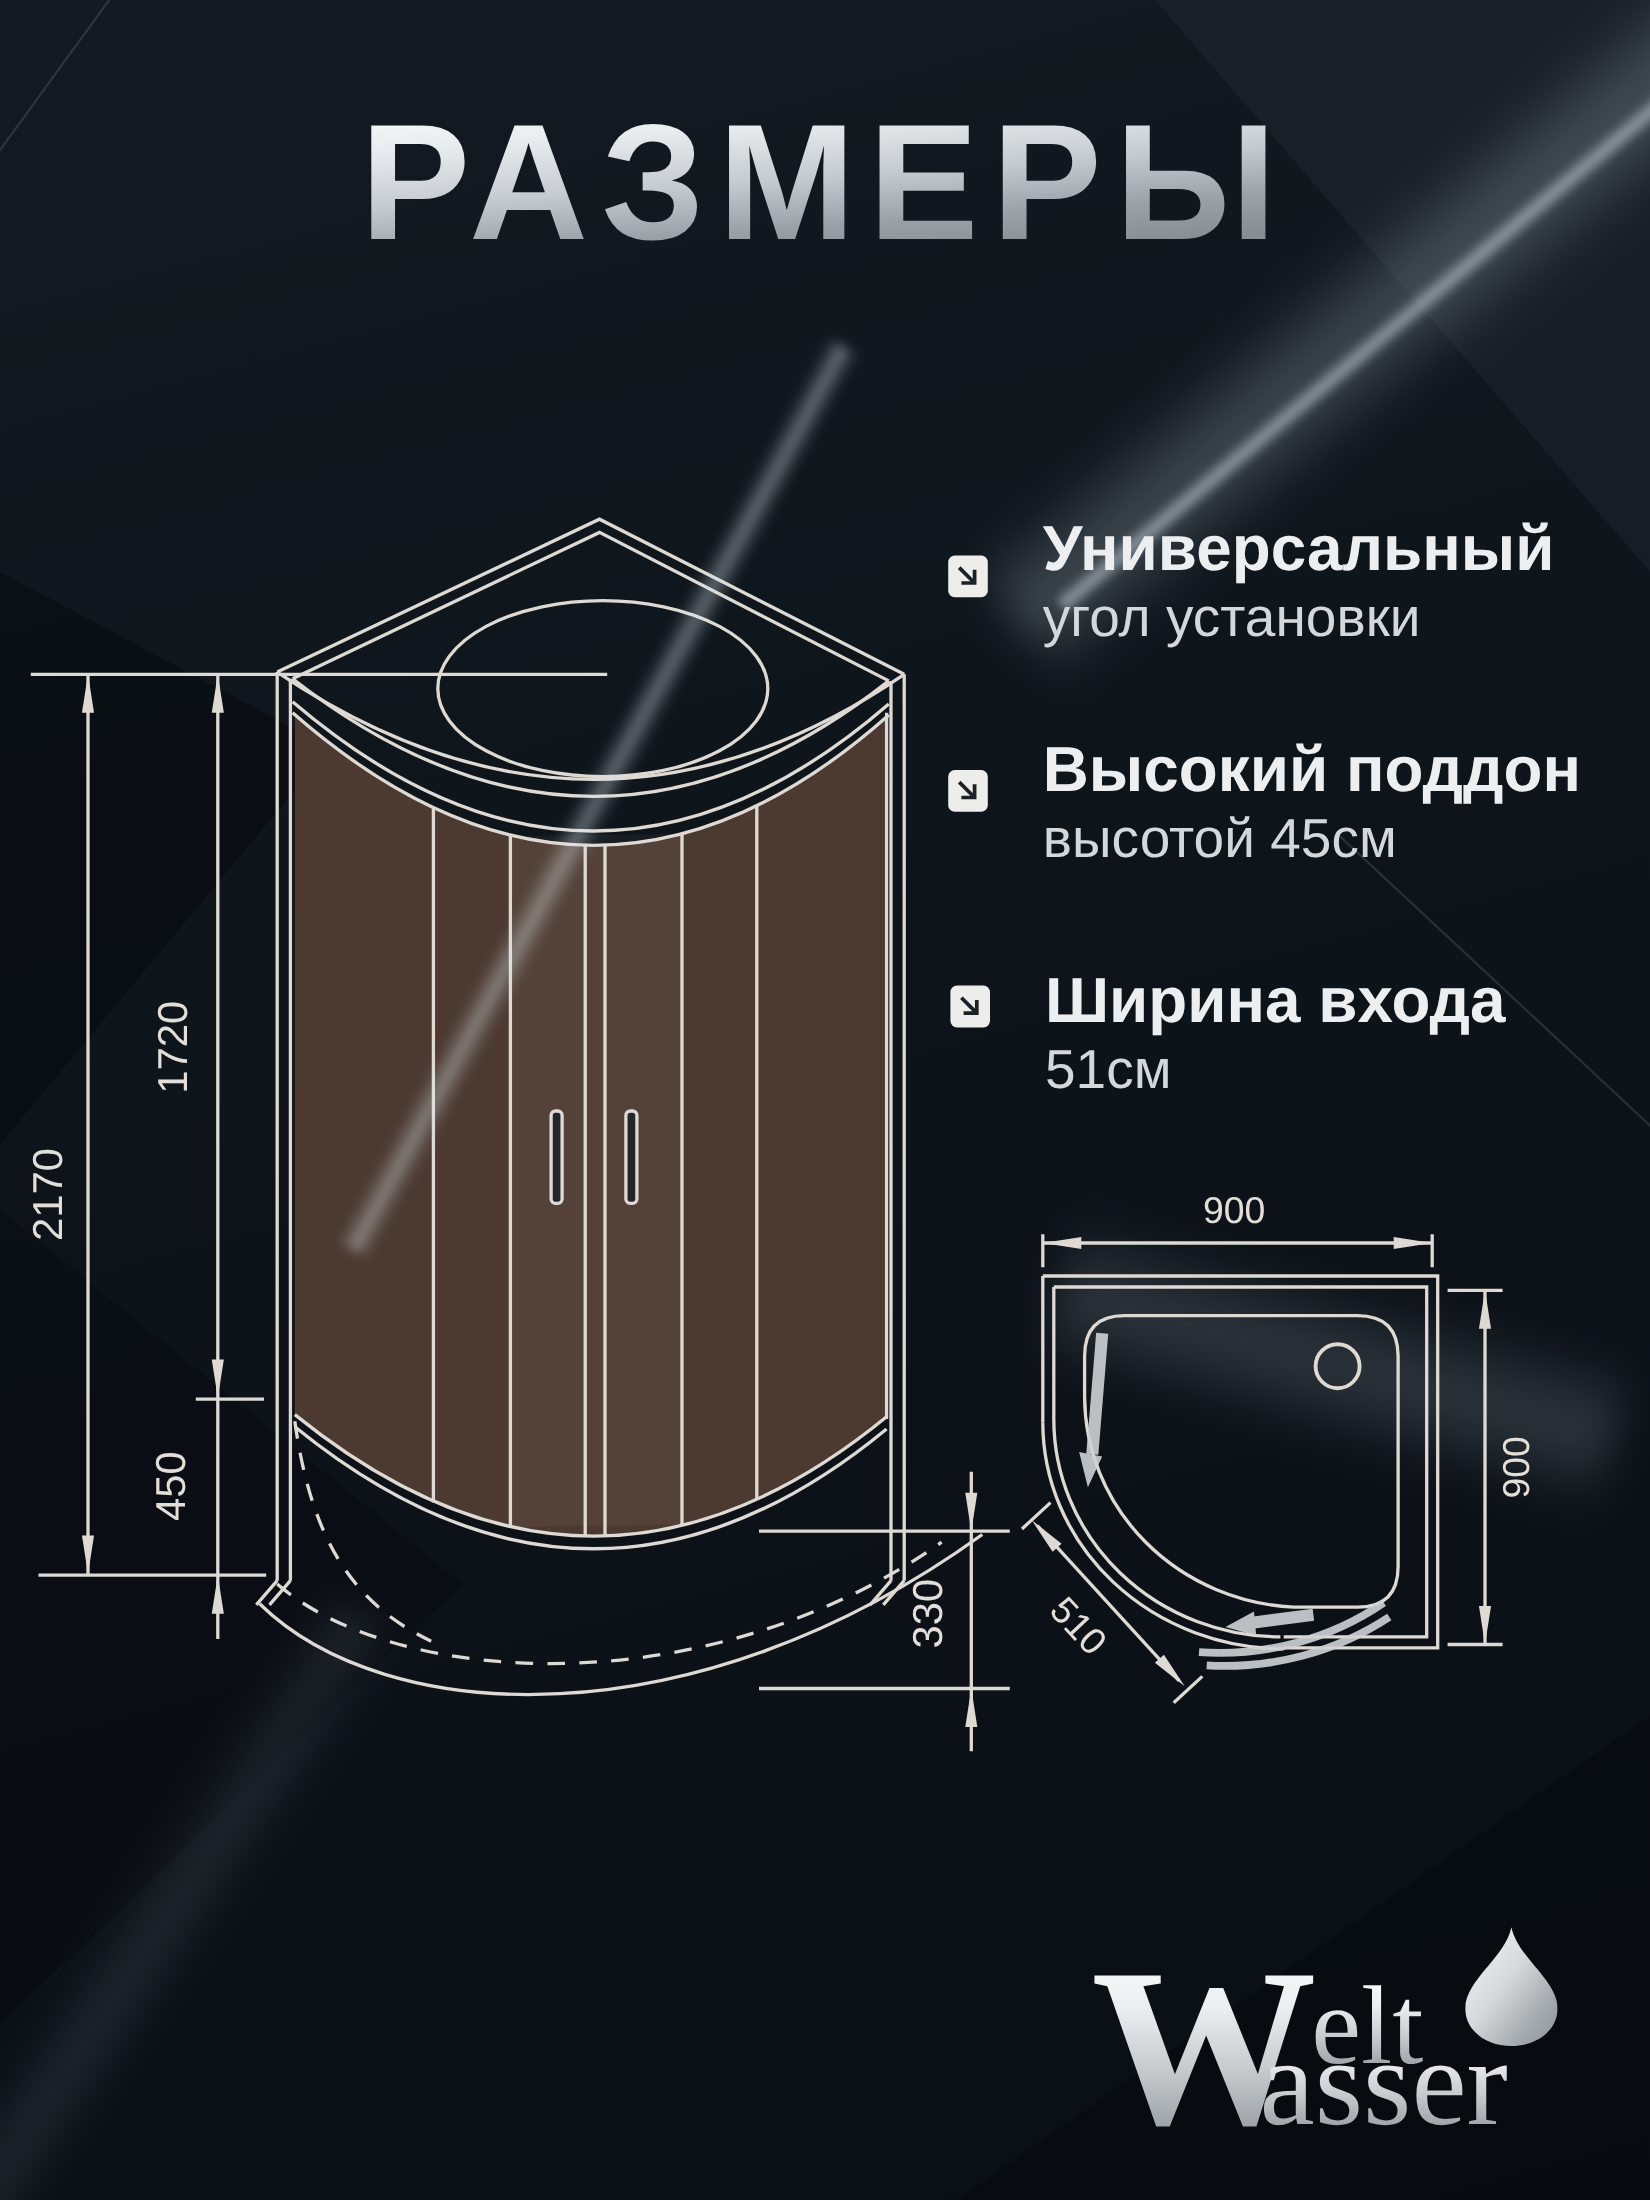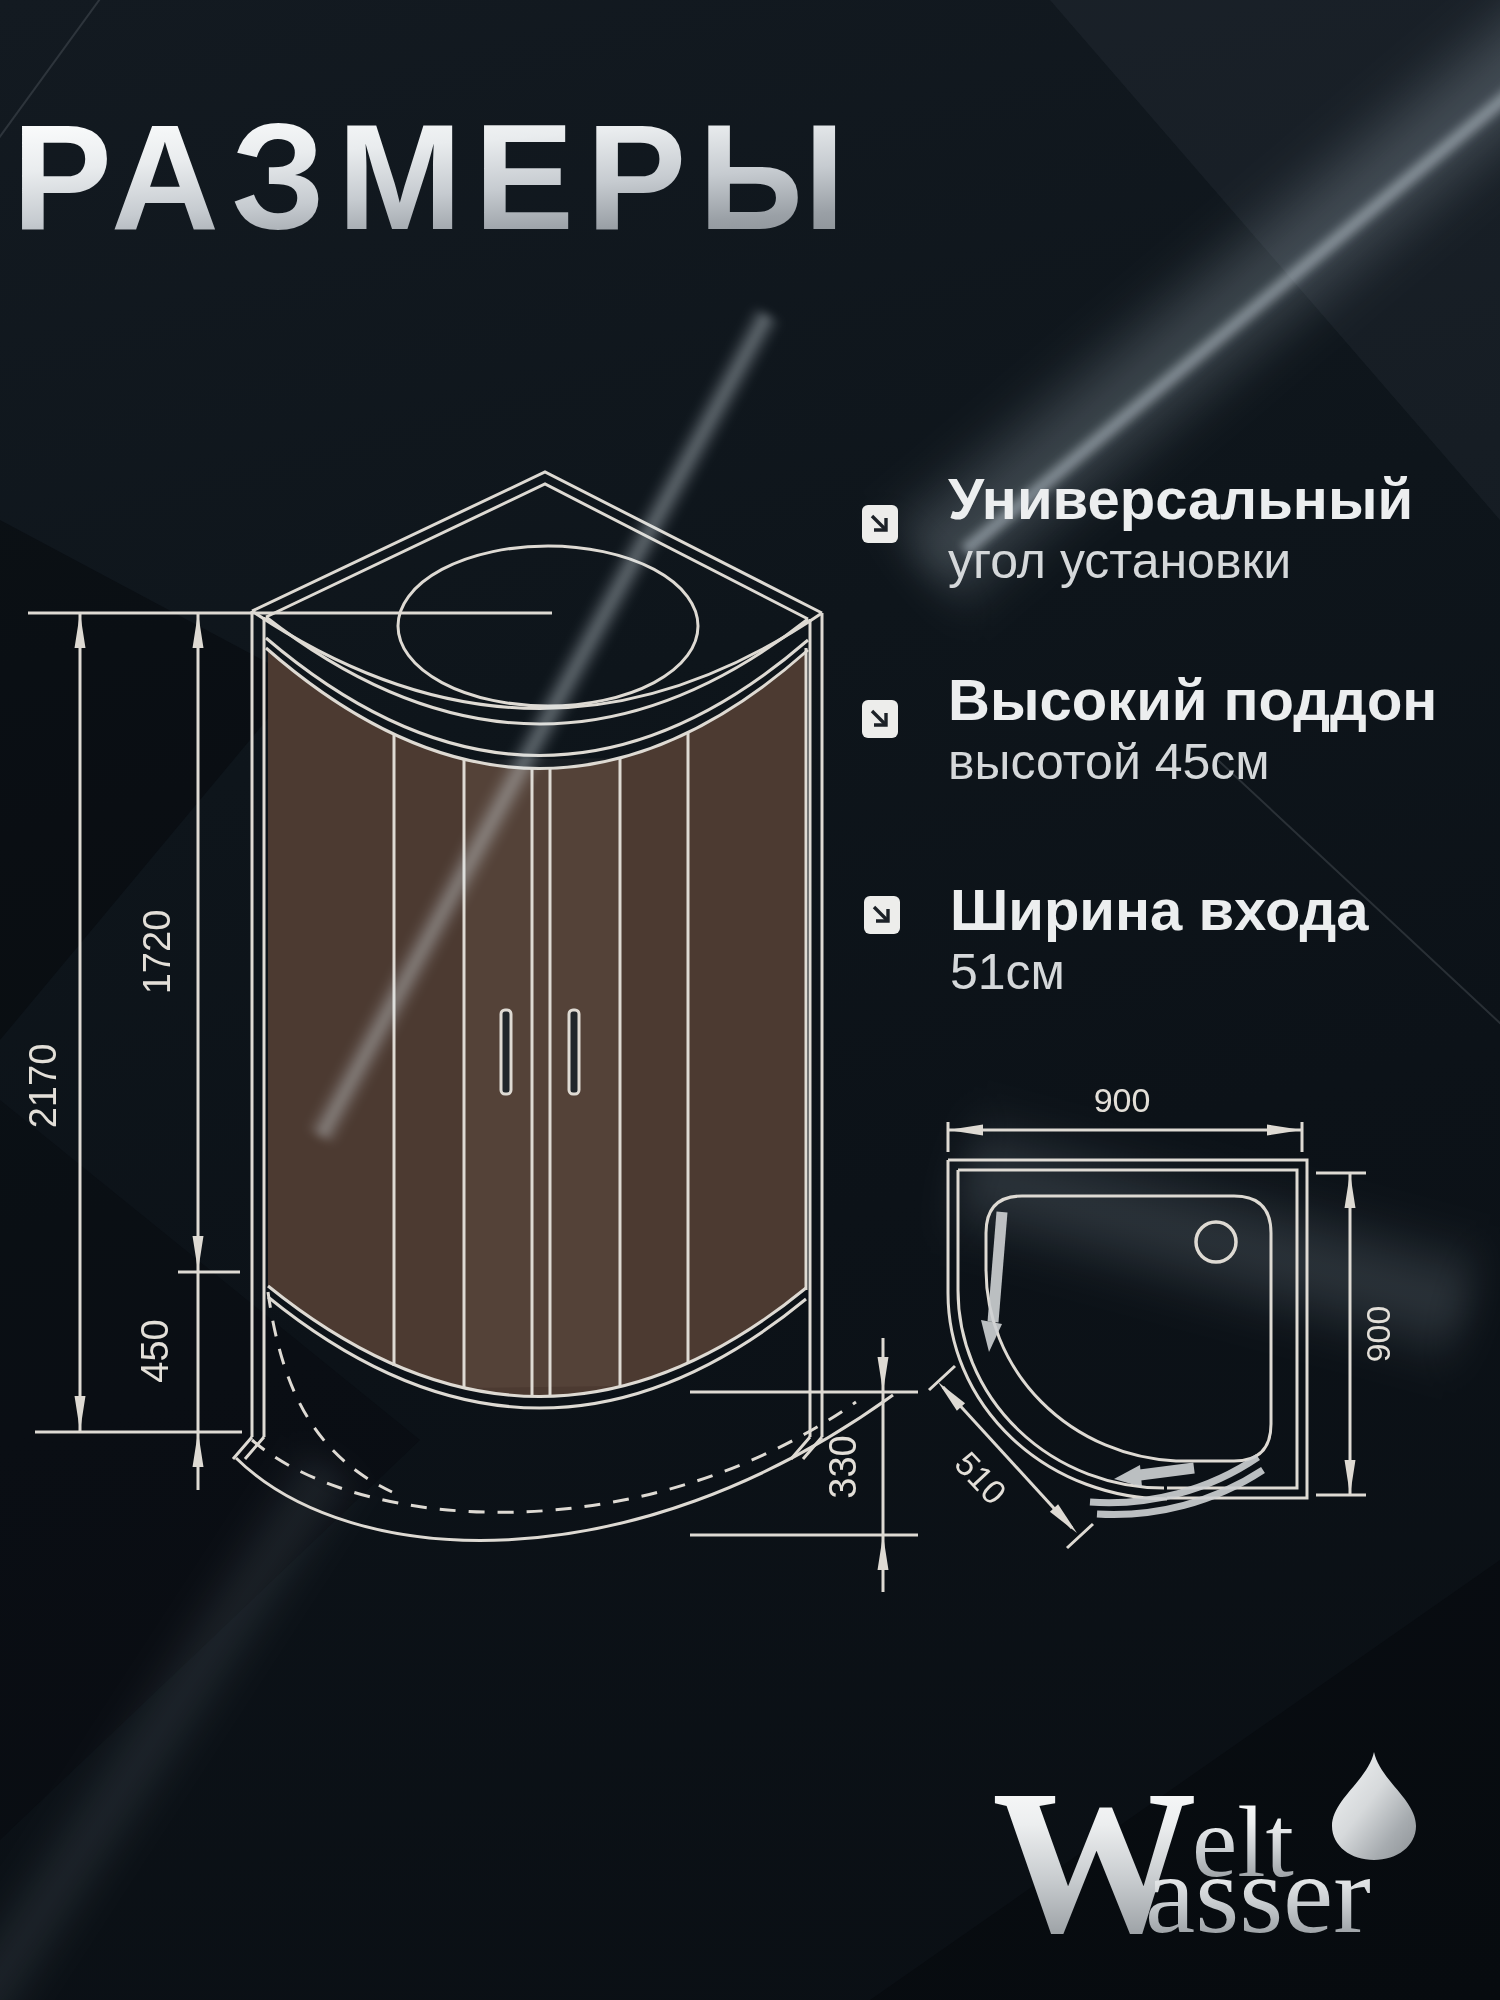--- a/index.html
+++ b/index.html
@@ -28,21 +28,21 @@
     background:linear-gradient(90deg,rgba(170,185,195,0),rgba(170,185,195,.22) 50%,rgba(170,185,195,0));
     filter:blur(18px);z-index:1;}
   .beam4{left:95px;top:1410px;width:90px;height:700px;transform:rotate(33deg);
     background:linear-gradient(90deg,rgba(150,165,175,0),rgba(150,165,175,.14) 50%,rgba(150,165,175,0));
     filter:blur(14px);z-index:1;}
   .fline{position:absolute;pointer-events:none;z-index:1;}
   .fline1{left:51px;top:-30px;width:2px;height:190px;transform:rotate(36deg);background:rgba(210,222,228,.14);}
   .fline2{left:1367px;top:690px;width:2px;height:420px;transform:rotate(-47deg);background:rgba(205,215,222,.15);}
   
   .title{
-    position:absolute;left:0;right:0;top:90px;margin:12px;z-index:5;
+    position:absolute;left:0;right:0;top:90px;margin:0;text-align:center;z-index:5;
     font-size:150px;font-weight:700;letter-spacing:12px;line-height:1;
     background:linear-gradient(176deg,#fdfefe 6%,#e9ecee 28%,#c6cbd0 48%,#9aa0a6 66%,#878d92 80%,#b6bbc0 97%);
     -webkit-background-clip:text;background-clip:text;color:transparent;
   }
   
   .art{position:absolute;left:0;top:0;width:1500px;height:2000px;z-index:3;}
   .art text{fill:#e3dfd8;font-family:"Liberation Sans",sans-serif;}
   
   .feature{position:absolute;z-index:5;}
   .f-icon{position:absolute;width:36px;height:38px;background:#ededeb;border-radius:6px;

